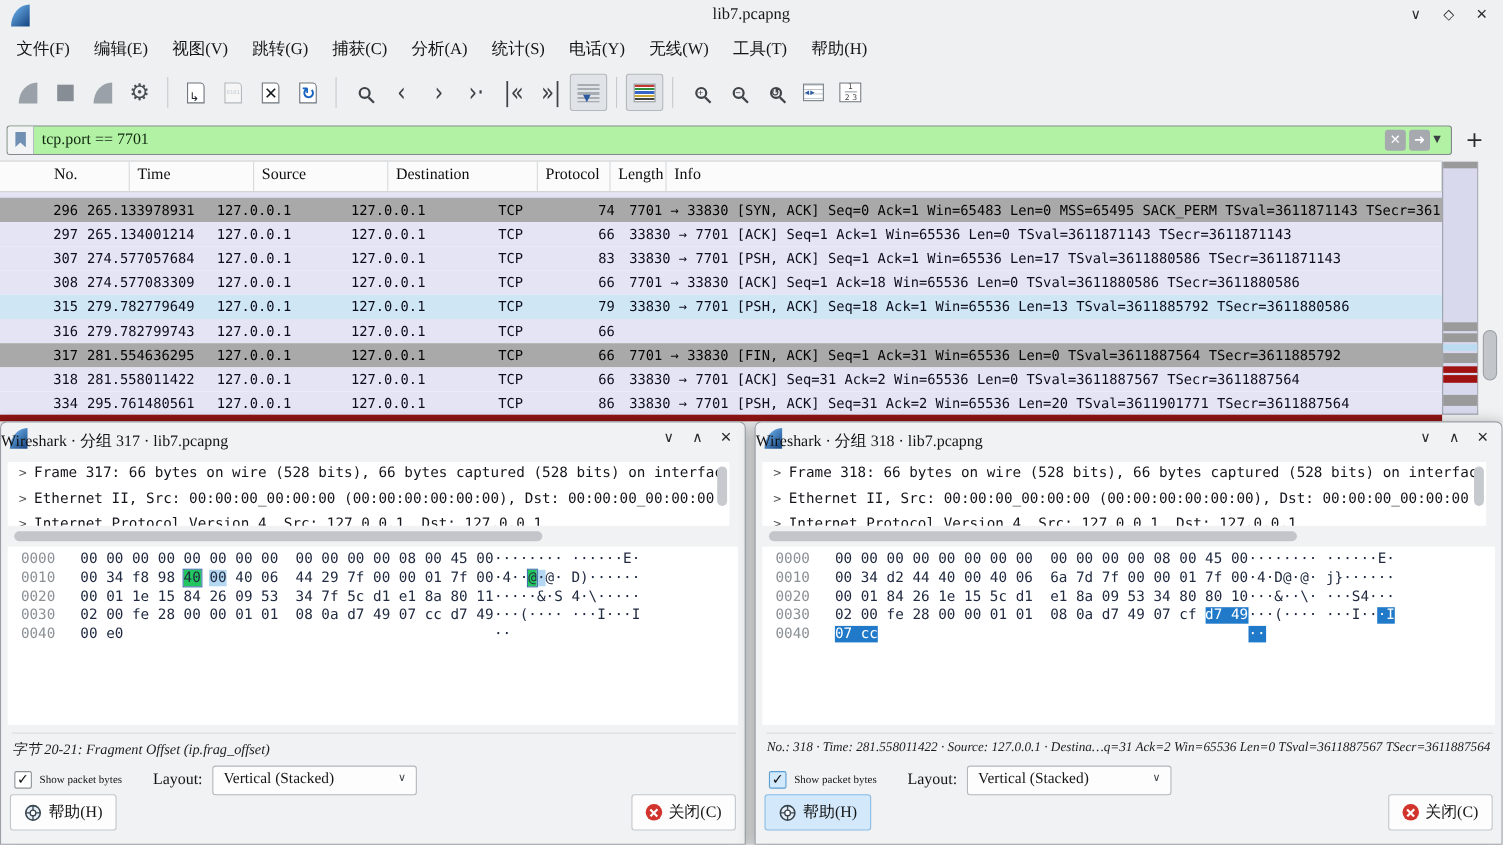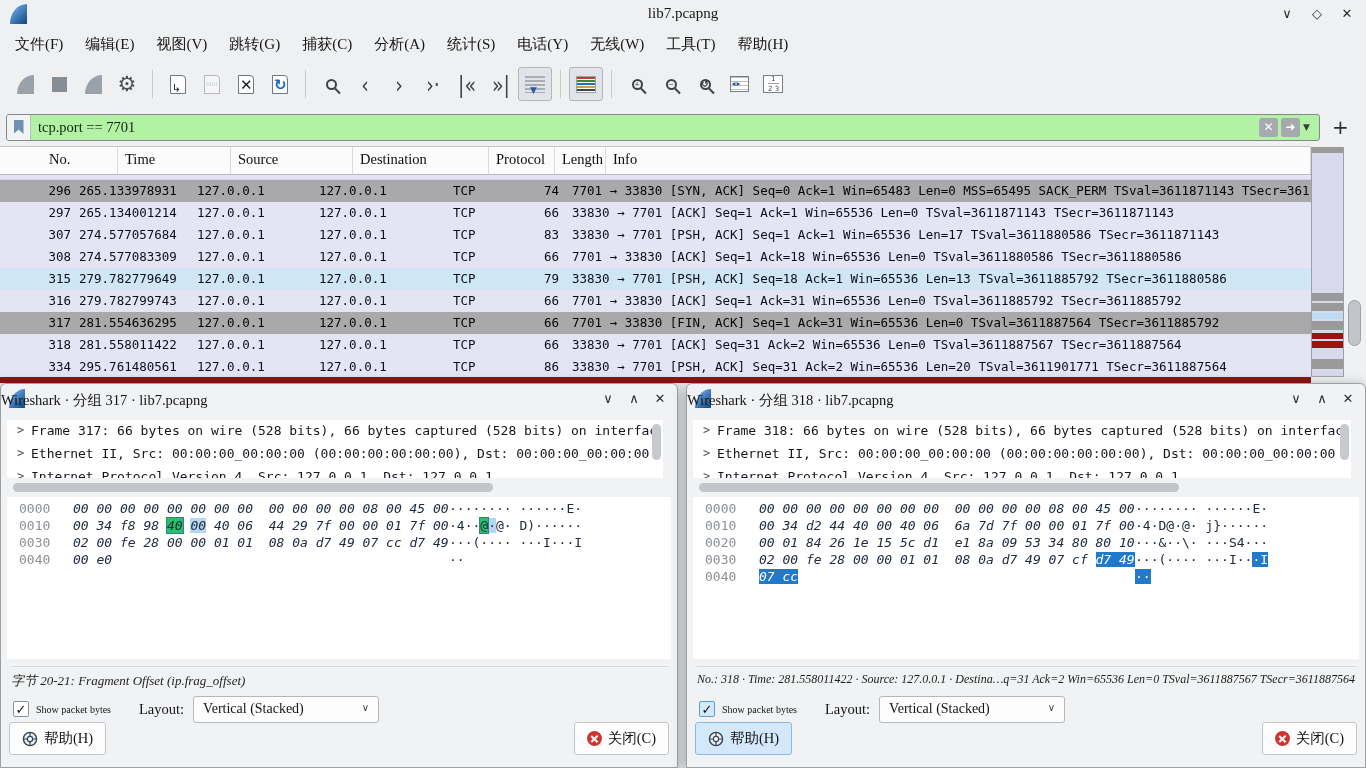--- a/index.html
+++ b/index.html
@@ -108,21 +108,21 @@
   .trow { display:flex; height:23px; font-family:"DejaVu Sans Mono", monospace; font-size:13px; color:#15151c; white-space:pre; }
   .expander { width:16px; padding-left:10px; padding-top:3px; color:#555; font-size:12px; }
   .ttext { padding-top:3px; padding-left:8px; overflow:hidden; white-space:pre; }
   .tree-vsb { position:absolute; right:16px; top:40px; width:9px; height:36px; background:#c6cace; border-radius:5px; }
   .hsb-lane { position:absolute; left:6px; top:97px; right:14px; height:13px; }
   .hsb { position:absolute; left:6px; top:2px; width:480px; height:9px; background:#c2c6ca; border-radius:5px; }
   .hex-pane { position:absolute; left:6px; top:113px; right:6px; height:162px; background:#fff; overflow:hidden; }
   .hrow { height:17px; font-family:"DejaVu Sans Mono", monospace; font-size:13px; white-space:pre; color:#202a40; }
   .hex-pane .hrow:first-child { margin-top:4px; }
   .hoff { display:inline-block; width:38px; margin-left:12px; margin-right:16px; color:#8b9095; }
-  .hx { display:inline-block; width:376px; white-space:pre;font-style:italic; }
+  .hx { display:inline-block; width:376px; white-space:pre; }
   .ha { white-space:pre; }
   .hl { background:#b4d7f2; }
   .hlbox { background:#22c55e; outline:1px solid #3f74a8; }
   .sel { background:#2079c9; color:#fff; }
   .dlg-status { position:absolute; left:10px; right:8px; top:282px; font-style:italic; font-size:13px; color:#1c1c1c;
       white-space:nowrap; overflow:hidden; border-top:1px solid #d8dadc; padding-top:5px; }
   .dlg-right .dlg-status { font-size:12px; }
   .dlg-controls { position:absolute; left:12px; top:310px; height:30px; display:flex; align-items:center; }
   .checkbox { width:16px; height:16px; background:#fff; border:1px solid #8d9297; border-radius:2px; text-align:center;
       font-size:13px; line-height:15px; color:#111; font-family:"DejaVu Sans", sans-serif; }
@@ -328,21 +328,20 @@
           <span class="cell col-len">79</span>
           <span class="cell col-info">33830 → 7701 [PSH, ACK] Seq=18 Ack=1 Win=65536 Len=13 TSval=3611885792 TSecr=3611880586</span>
         </div>
         <div class="prow c-lav">
           <span class="cell col-no">316</span>
           <span class="cell col-time">279.782799743</span>
           <span class="cell col-src">127.0.0.1</span>
           <span class="cell col-dst">127.0.0.1</span>
           <span class="cell col-proto">TCP</span>
           <span class="cell col-len">66</span>
-          <span class="cell col-info">7701 → 33830 [ACK] Seq=1 Ack=31 Win=65536 Len=0 TSval=3611885792 TSecr=3611885792</span>
         </div>
         <div class="prow c-gray">
           <span class="cell col-no">317</span>
           <span class="cell col-time">281.554636295</span>
           <span class="cell col-src">127.0.0.1</span>
           <span class="cell col-dst">127.0.0.1</span>
           <span class="cell col-proto">TCP</span>
           <span class="cell col-len">66</span>
           <span class="cell col-info">7701 → 33830 [FIN, ACK] Seq=1 Ack=31 Win=65536 Len=0 TSval=3611887564 TSecr=3611885792</span>
         </div>
@@ -397,20 +396,21 @@
         <div class="trow"><span class="expander">&gt;</span><span class="ttext">Ethernet II, Src: 00:00:00_00:00:00 (00:00:00:00:00:00), Dst: 00:00:00_00:00:00</span></div>
         <div class="trow"><span class="expander">&gt;</span><span class="ttext">Internet Protocol Version 4, Src: 127.0.0.1, Dst: 127.0.0.1</span></div>
       </div>
     <div class="tree-vsb"></div>
     <div class="hsb-lane">
         <div class="hsb"></div>
       </div>
     <div class="hex-pane">
         <div class="hrow"><span class="hoff">0000</span><span class="hx"><span>00 00 00 00 00 00 00 00  00 00 00 00 08 00 45 00</span></span><span class="ha"><span>········ ······E·</span></span></div>
         <div class="hrow"><span class="hoff">0010</span><span class="hx"><span>00 34 f8 98 </span><span class="hlbox">40</span><span> </span><span class="hl">00</span><span> 40 06  44 29 7f 00 00 01 7f 00</span></span><span class="ha"><span>·4··</span><span class="hlbox">@</span><span class="hl">·</span><span>@· D)······</span></span></div>
+        <div class="hrow"><span class="hoff">0020</span><span class="hx"><span>00 01 1e 15 84 26 09 53  34 7f 5c d1 e1 8a 80 11</span></span><span class="ha"><span>·····&amp;·S 4·\·····</span></span></div>
         <div class="hrow"><span class="hoff">0030</span><span class="hx"><span>02 00 fe 28 00 00 01 01  08 0a d7 49 07 cc d7 49</span></span><span class="ha"><span>···(···· ···I···I</span></span></div>
         <div class="hrow"><span class="hoff">0040</span><span class="hx"><span>00 e0</span></span><span class="ha"><span>··</span></span></div>
       </div>
     <div class="dlg-status">字节 20-21: Fragment Offset (ip.frag_offset)</div>
     <div class="dlg-controls">
       <span class="checkbox">✓</span>
       <span class="cb-label">Show packet bytes</span>
       <span class="layout-label">Layout:</span>
       <span class="combo">
         <span>Vertical (Stacked)</span>

